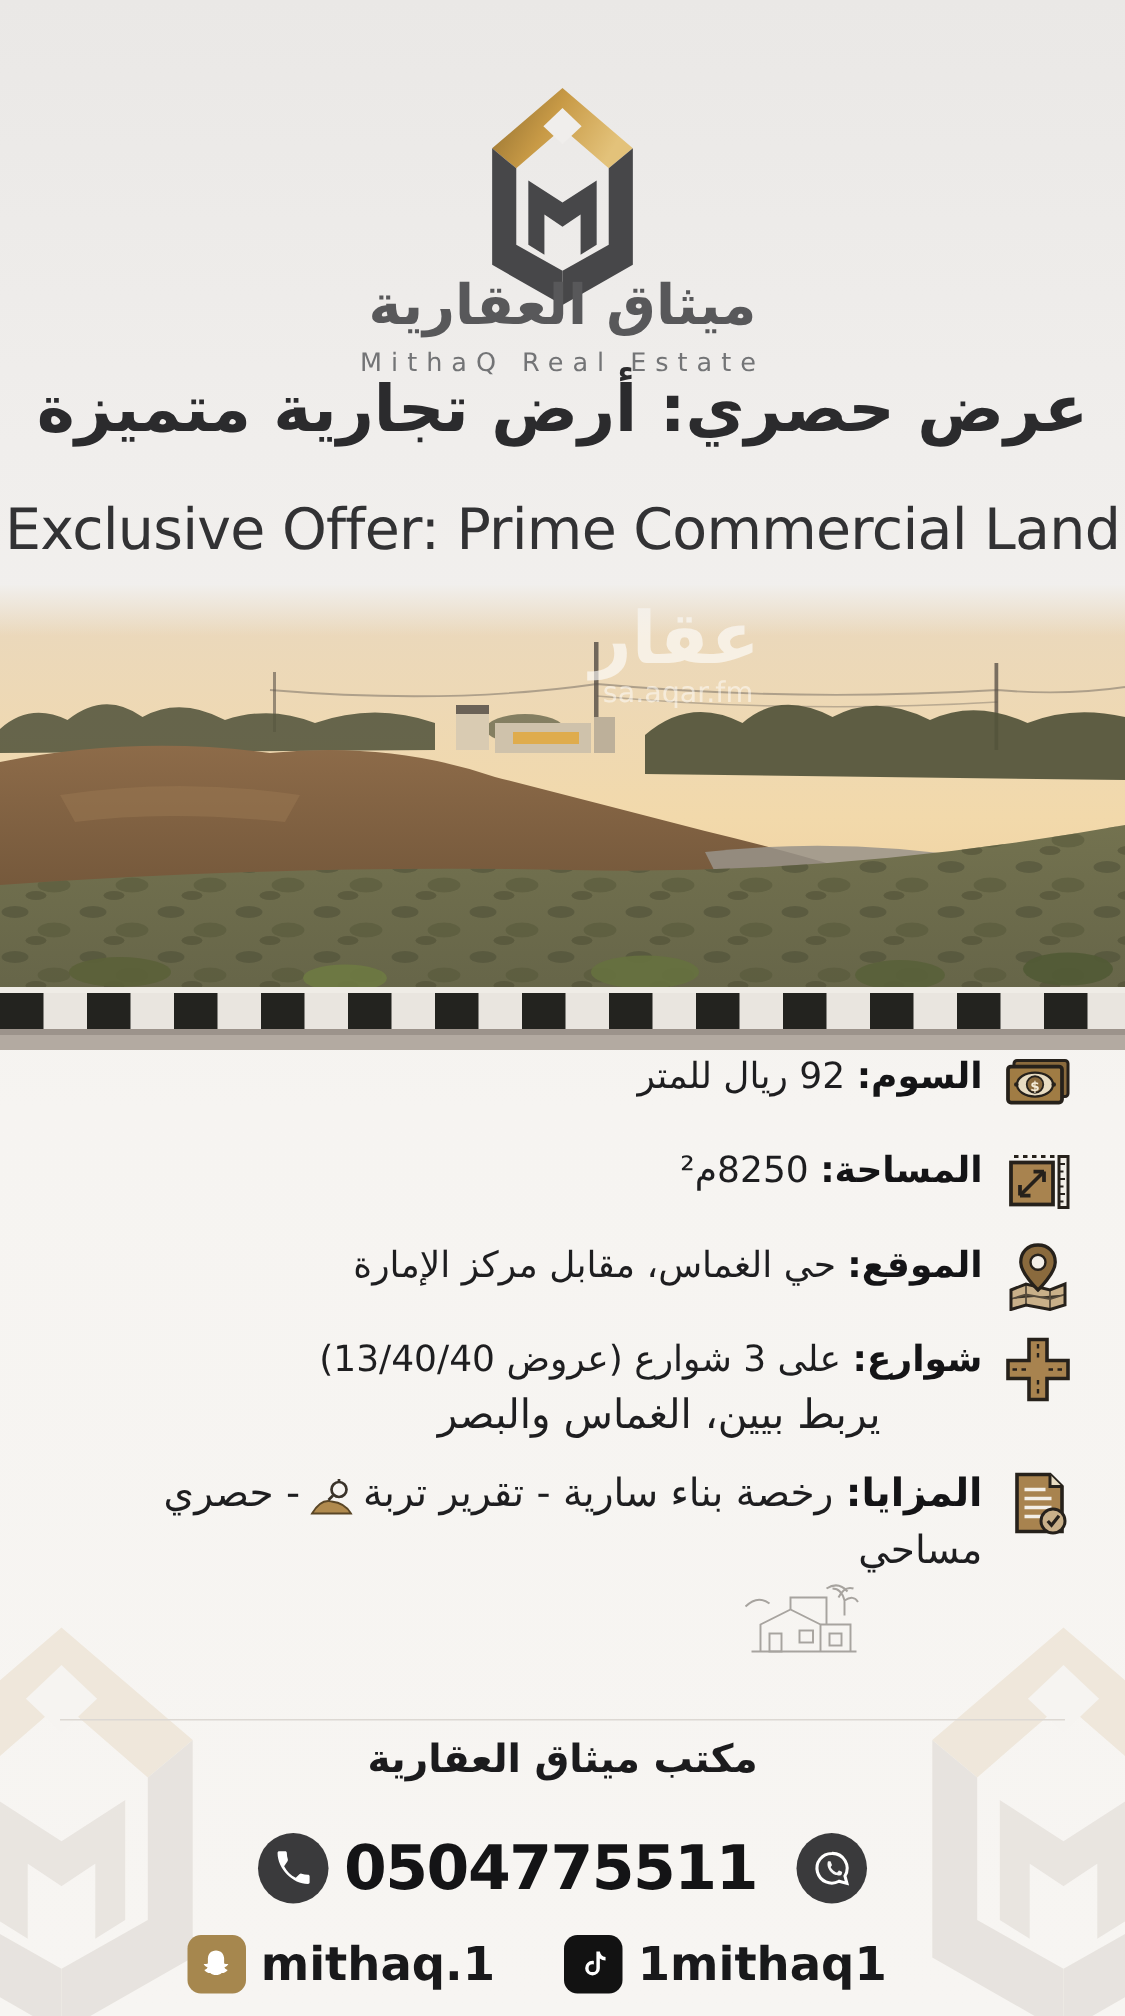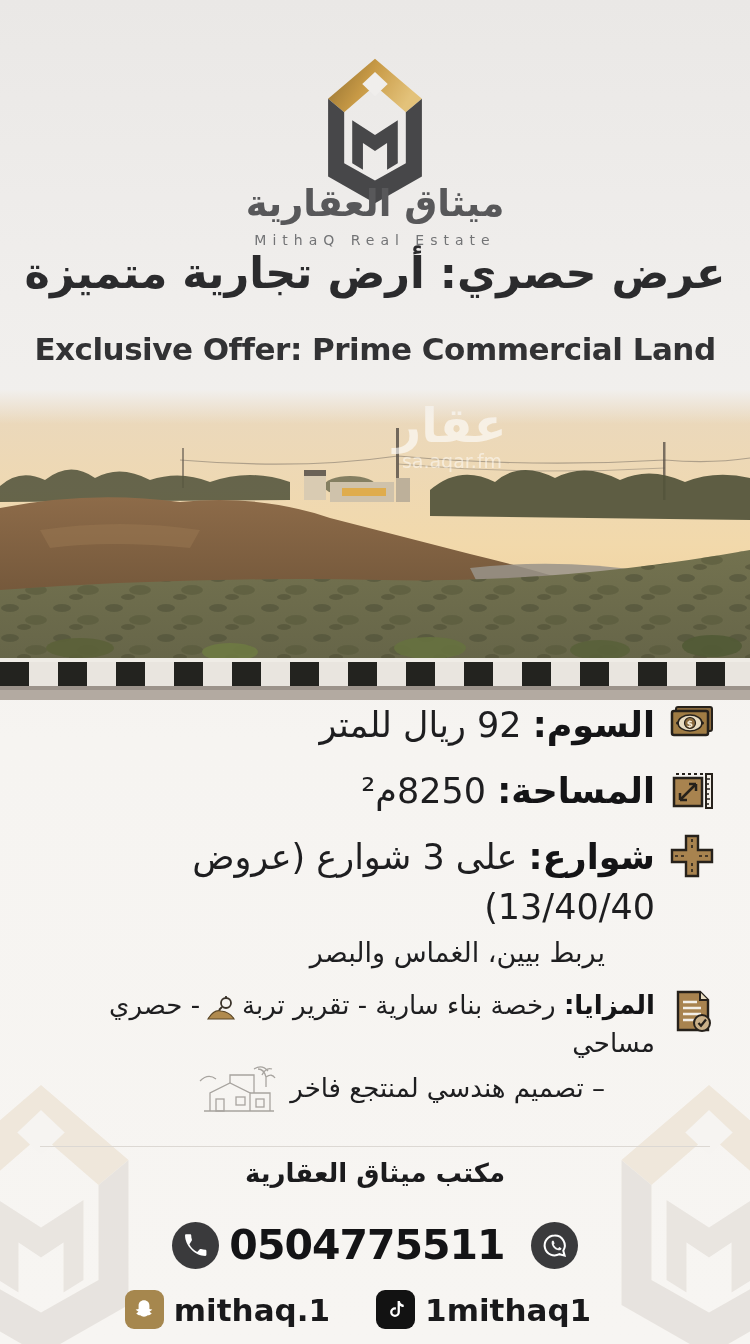--- a/index.html
+++ b/index.html
@@ -13,37 +13,37 @@
   .center{left:0;right:0;text-align:center;}
 
   
   .wm{position:absolute;width:250px;height:300px;z-index:0;opacity:.95;}
   .wm.left{left:-84px;top:1070px;}
   .wm.right{right:-84px;top:1070px;}
 
   
   .logo{top:50px;left:50%;transform:translateX(-50%);width:134px;height:162px;z-index:2;}
   .brand-ar{top:182px;font-size:37px;font-weight:700;color:#58585a;z-index:2;}
-  .brand-en{top:232px;font-size:14px;font-weight:500;letter-spacing:6px;color:#737476;z-index:2;}
+  .brand-en{top:232px;font-size:17px;font-weight:500;letter-spacing:6px;color:#737476;z-index:2;}
 
   
   .title-ar{top:248px;font-size:43px;font-weight:800;color:#2b2b2d;direction:rtl;z-index:2;}
-  .title-en{top:331px;font-size:31px;font-weight:700;color:#323234;letter-spacing:-.5px;z-index:2;}
+  .title-en{top:331px;font-size:38px;font-weight:400;color:#323234;letter-spacing:-.5px;z-index:2;}
 
   
   .photo{top:390px;left:0;width:750px;height:310px;z-index:1;}
 
   
   .details{top:700px;left:0;width:750px;padding:0 34px 0 36px;direction:rtl;z-index:2;}
   .d-row{display:flex;align-items:flex-start;gap:13px;margin-bottom:15px;}
   .d-icon{flex:0 0 48px;width:48px;height:48px;margin-top:0;}
-  .d-text{font-size:35px;line-height:1.45;color:#1e1e20;}
+  .d-text{font-size:24px;line-height:1.45;color:#1e1e20;}
   .d-label{font-weight:800;color:#141416;}
   .d-sub{font-size:27px;line-height:1.45;color:#1e1e20;}
-  .indent{margin-right:50px;}
+  .indent{margin-right:68px;}
   .row5 .d-text,.row5 .d-sub{font-size:26px;}
   .inline-icon{display:inline-block;vertical-align:-7px;margin:0 6px;}
   .villa{display:inline-block;vertical-align:-20px;margin:0 10px;}
 
   
   .divider{top:1146px;left:40px;right:40px;height:1px;background:#dcd8d3;z-index:2;}
   .office{top:1158px;font-size:26px;font-weight:800;color:#1b1b1d;direction:rtl;z-index:2;}
   .phones{top:1221px;left:0;width:750px;display:flex;justify-content:center;align-items:center;gap:26px;direction:ltr;z-index:2;}
   .phone-item{display:flex;align-items:center;gap:10px;}
   .phone-num{font-size:41px;font-weight:700;color:#141416;letter-spacing:-1px;}
@@ -200,20 +200,29 @@
         <rect x="6" y="12" width="28" height="28" fill="#a8834f" stroke="#26211b" stroke-width="2.5"></rect>
         <path d="M12 34 L28 18" stroke="#26211b" stroke-width="2.5"></path>
         <path d="M28 18 l-7 0 M28 18 l0 7 M12 34 l7 0 M12 34 l0 -7" stroke="#26211b" stroke-width="2.5" fill="none"></path>
         <rect x="38" y="8" width="6" height="34" fill="#f3efe8" stroke="#26211b" stroke-width="2"></rect>
         <path d="M38 13h4 M38 18h3 M38 23h4 M38 28h3 M38 33h4 M38 38h3" stroke="#26211b" stroke-width="1.4"></path>
         <path d="M8 8h28" stroke="#26211b" stroke-width="2" stroke-dasharray="3 3"></path>
       </svg>
       <div class="d-text"><span class="d-label">المساحة:</span><span> 8250م²</span></div>
     </div>
 
+    <div class="d-row">
+      <svg class="d-icon" viewBox="0 0 48 48">
+        <path d="M6 34 L16 30 L32 34 L42 30 L42 44 L32 47 L16 44 L6 47 Z" fill="#c9b089" stroke="#26211b" stroke-width="2"></path>
+        <path d="M16 30v14 M32 34v13 M6 40l10-3 16 3 10-3" stroke="#26211b" stroke-width="1.2" opacity="0.7"></path>
+        <path d="M24 4 C17 4 12.5 9 12.5 15.5 C12.5 23 24 34 24 34 C24 34 35.5 23 35.5 15.5 C35.5 9 31 4 24 4 Z" fill="#8a6a3d" stroke="#26211b" stroke-width="2.2"></path>
+        <circle cx="24" cy="15.5" r="5" fill="#f3efe8" stroke="#26211b" stroke-width="1.6"></circle>
+      </svg>
+      <div class="d-text"><span class="d-label">الموقع:</span><span> حي الغماس، مقابل مركز الإمارة</span></div>
+    </div>
 
     <div class="d-row">
       <svg class="d-icon" viewBox="0 0 48 48">
         <path d="M18 4 h12 v14 h14 v12 h-14 v14 h-12 v-14 h-14 v-12 h14 Z" fill="#a8834f" stroke="#26211b" stroke-width="2.4"></path>
         <path d="M24 7v10 M24 31v10 M7 24h10 M31 24h10" stroke="#26211b" stroke-width="1.6" stroke-dasharray="3 3"></path>
       </svg>
       <div>
         <div class="d-text"><span class="d-label">شوارع:</span><span> على 3 شوارع (عروض 13/40/40)</span></div>
         <div class="d-sub indent">يربط بيين، الغماس والبصر</div>
       </div>
@@ -228,21 +237,21 @@
         <path d="M30.5 36 l2.5 2.8 L38 32.5" stroke="#26211b" stroke-width="2.2" fill="none"></path>
       </svg>
       <div>
         <div class="d-text">
           <span class="d-label">المزايا:</span><span> رخصة بناء سارية - تقرير تربة</span><svg class="inline-icon" width="30" height="26" viewBox="0 0 30 26">
             <path d="M2 24 Q8 14 15 16 Q24 17 28 24 Z" fill="#b08a4e" stroke="#5a4626" stroke-width="1.2"></path>
             <circle cx="20" cy="8" r="5" fill="none" stroke="#3a332a" stroke-width="1.8"></circle>
             <path d="M20 3 v-2 M16 12 l-3 3" stroke="#3a332a" stroke-width="1.8"></path>
           </svg><span>- حصري مساحي</span>
         </div>
-        <div class="d-sub indent"><span>– تصميم هندسي لمنتجع فاخر</span><svg class="villa" width="84" height="54" viewBox="0 0 84 54">
+        <div class="d-sub indent"><svg class="villa" width="84" height="54" viewBox="0 0 84 54">
             <g stroke="#9a9691" stroke-width="1.3" fill="none" opacity="0.85">
               <path d="M8 48 h70"></path>
               <path d="M14 48 V30 L34 20 L54 30 V48"></path>
               <path d="M34 20 L34 12 L58 12 L58 30"></path>
               <path d="M54 30 h20 v18"></path>
               <rect x="20" y="36" width="8" height="12"></rect>
               <rect x="40" y="34" width="9" height="8"></rect>
               <rect x="60" y="36" width="8" height="8"></rect>
               <path d="M66 12 q4 -8 10 -6 M70 14 q-2 -8 -8 -8 M70 14 q6 -4 9 1 M70 14 v10"></path>
               <path d="M4 18 q8 -8 16 -2 M58 6 q8 -5 14 2"></path>

